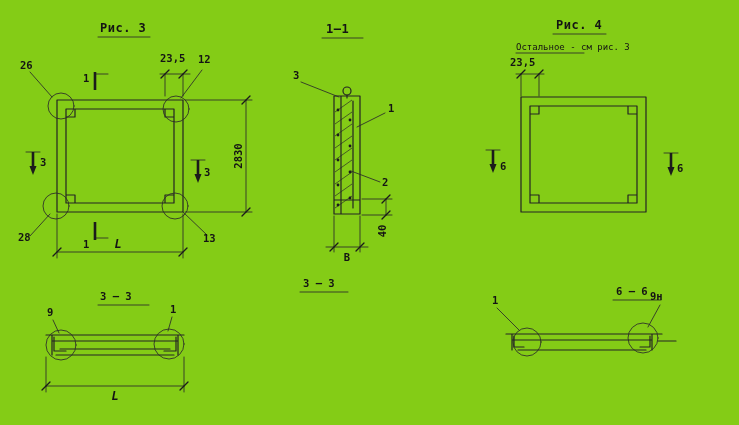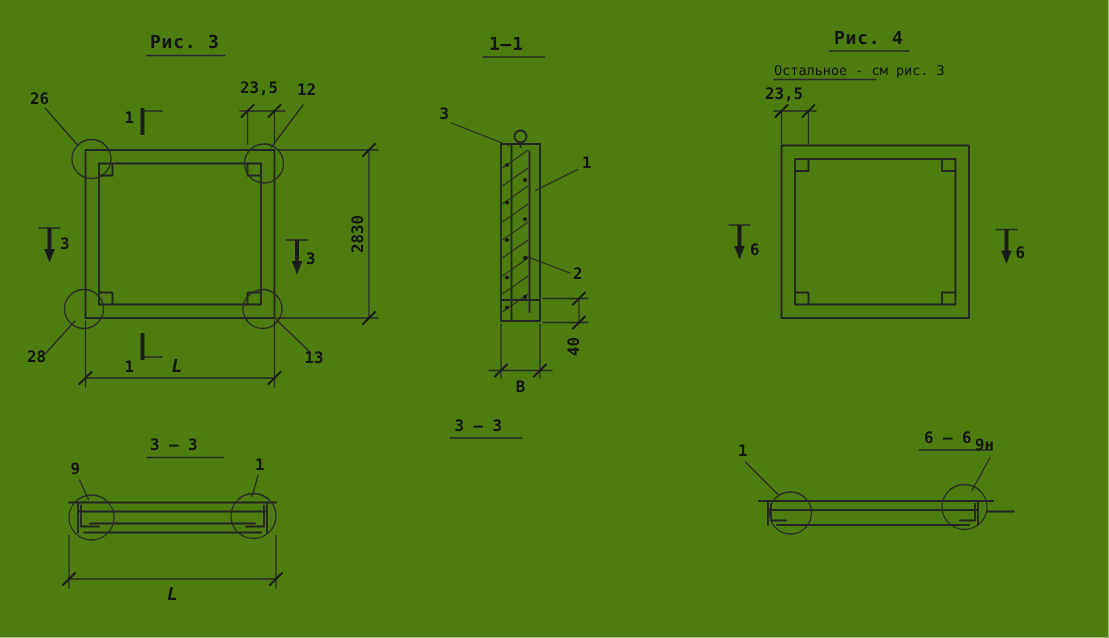--- a/index.html
+++ b/index.html
@@ -1,16 +1,16 @@
 <!DOCTYPE html>
 <html><head>
 <meta charset="utf-8">
 <style>
   html,body{margin:0;padding:0;background:#e9e8e4;}
-  .sheet{position:relative;width:739px;height:425px;background:#4d7c0f;overflow:hidden;}
+  .sheet{position:relative;width:739px;height:425px;background:#84cc16;overflow:hidden;}
   svg{display:block;}
   .ln{stroke:#242424;stroke-width:1.2;fill:none;stroke-linecap:round;stroke-linejoin:round;}
   .thin{stroke:#2a2a2a;stroke-width:.85;fill:none;stroke-linecap:round;}
   .thick{stroke:#1b1b1b;stroke-width:2.6;fill:none;stroke-linecap:butt;}
   .tick{stroke:#1b1b1b;stroke-width:1.3;fill:none;stroke-linecap:round;}
   .hatch{stroke:#2a2a2a;stroke-width:.7;fill:none;}
   .arrow{fill:#1b1b1b;stroke:none;}
   .dot{fill:#1b1b1b;stroke:none;}
   text{font-family:"DejaVu Sans Mono",monospace;font-size:11px;fill:#141414;}
   .t-title{font-size:12px;font-weight:bold;letter-spacing:.5px;}

